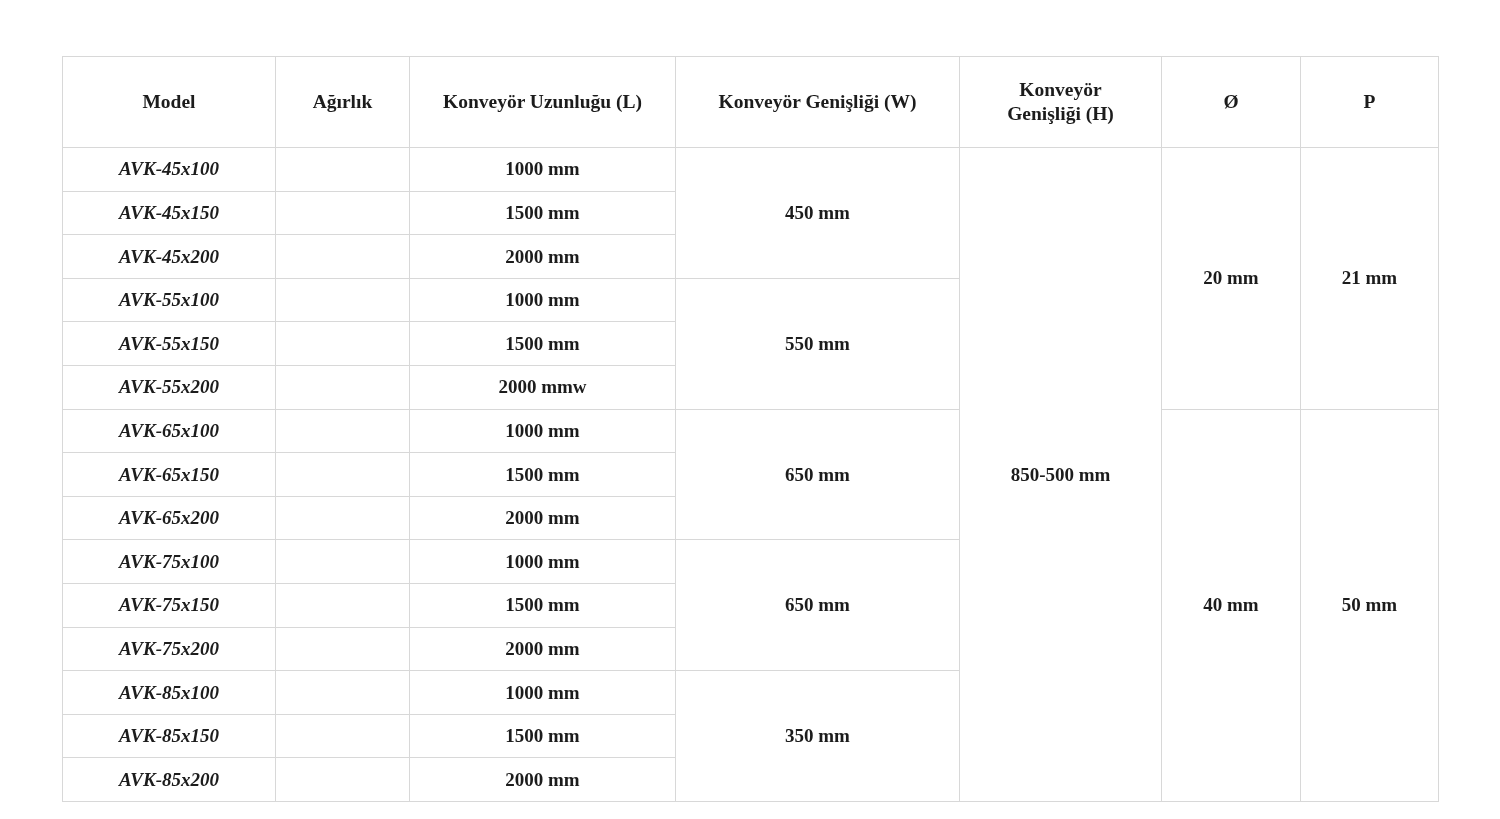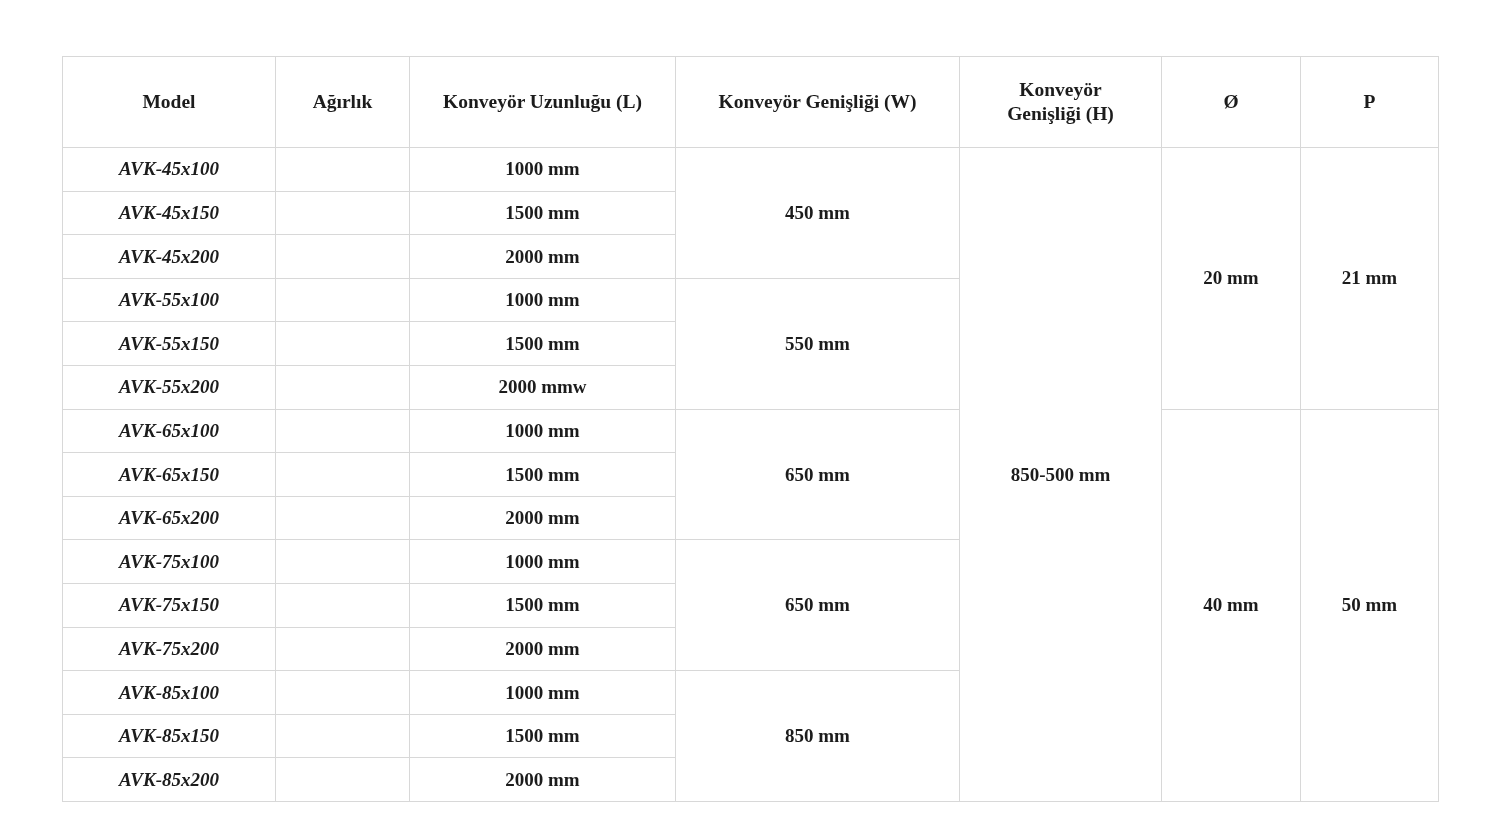--- a/index.html
+++ b/index.html
@@ -179,21 +179,21 @@
         <tr>
           <td class="model">AVK-75x200</td>
           <td class="weight"></td>
           <td class="length">2000 mm</td>
         </tr>
 
         <tr>
           <td class="model">AVK-85x100</td>
           <td class="weight"></td>
           <td class="length">1000 mm</td>
-          <td class="width" rowspan="3">850 mm</td>
+          <td class="width" rowspan="3">350 mm</td>
         </tr>
 
         <tr>
           <td class="model">AVK-85x150</td>
           <td class="weight"></td>
           <td class="length">1500 mm</td>
         </tr>
 
         <tr>
           <td class="model">AVK-85x200</td>

